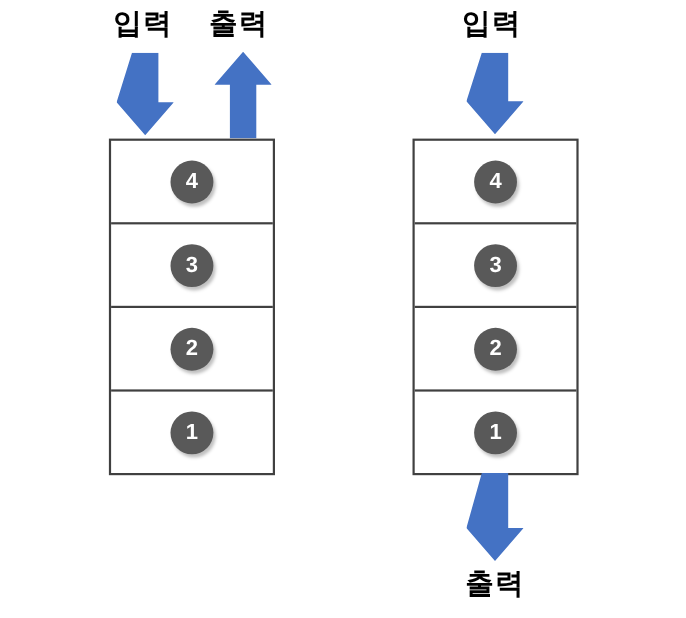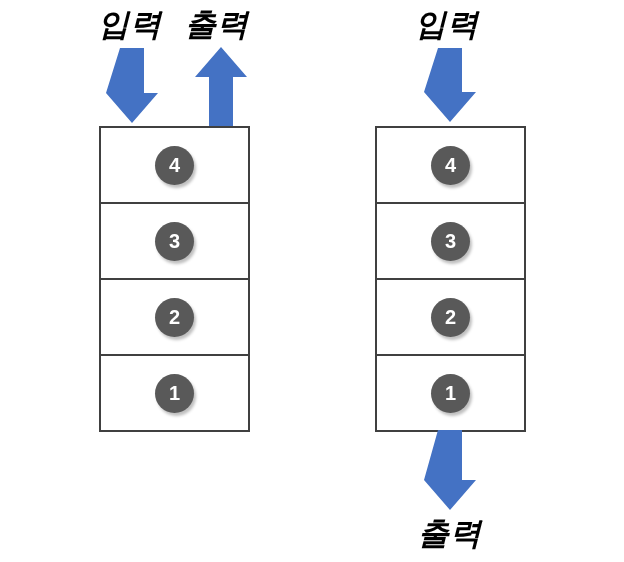--- a/index.html
+++ b/index.html
@@ -8,26 +8,25 @@
     font-family: "Liberation Sans", "DejaVu Sans", sans-serif;
     width: 624px; height: 562px; position: relative; overflow: hidden;
   }
   .canvas {
     position: absolute; left: 0; top: 0; width: 624px; height: 562px;
     background: var(--background, #ffffff);
   }
   .io-label {
     position: absolute;
     transform: translateX(-50%);
-    font-size: 31px;
+    font-size: 26px;
     font-weight: bold;
     letter-spacing: 1px;
     color: var(--label-text, #000000);
     white-space: nowrap;
-    font-style: italic;
   }
   .arrow-svg { position: absolute; display: block; }
   .arrow-svg polygon { fill: var(--arrow, #4472C4); }
   .stack-box {
     position: absolute;
     width: 151px; height: 306px;
     border: 2.5px solid var(--box-border, #404040);
     background: #ffffff;
     display: flex; flex-direction: column;
   }

